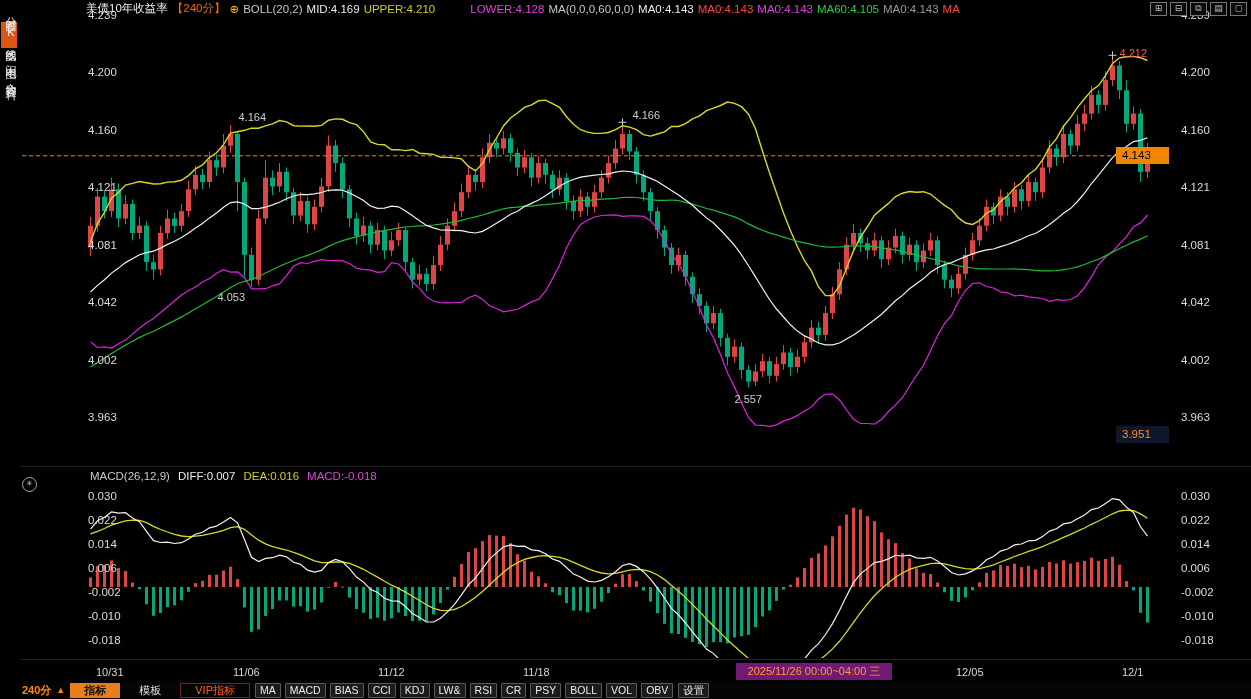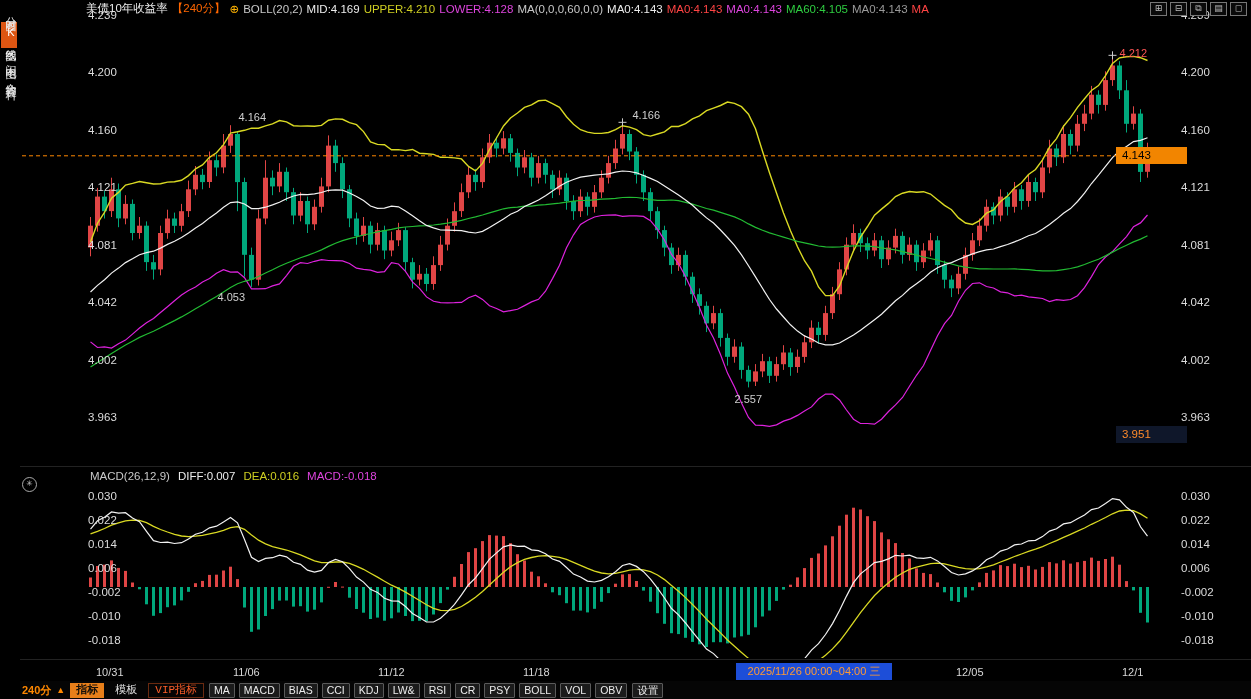--- a/index.html
+++ b/index.html
@@ -14,36 +14,36 @@
   #chart-header{position:absolute;left:86px;top:1px;display:flex;gap:4px;font-size:11.5px;
                 z-index:7;white-space:nowrap;align-items:center;}
   .htok{white-space:nowrap;}
   #window-icons{position:absolute;right:4px;top:2px;display:flex;gap:3px;z-index:10;}
   .wicon{width:15px;height:12px;border:1px solid #777;color:#bbb;font-size:9px;line-height:11px;
          text-align:center;background:#0a0a0a;cursor:pointer;}
   
   #chart-svg{position:absolute;left:0;top:0;z-index:1;}
   .vlabel{position:absolute;font-size:11.5px;color:#dcdcdc;z-index:4;}
   .anno{position:absolute;font-size:11px;z-index:6;white-space:nowrap;}
-  .tag{position:absolute;left:1116px;width:71px;height:17px;font-size:11.5px;z-index:6;
+  .tag{position:absolute;left:1116px;width:53px;height:17px;font-size:11.5px;z-index:6;
        padding-left:6px;line-height:17px;box-sizing:border-box;}
   #macd-header{position:absolute;left:90px;top:470px;display:flex;gap:8px;font-size:11.5px;
                z-index:5;white-space:nowrap;}
   #circle-icon{position:absolute;left:22px;top:477px;width:13px;height:13px;border:1px solid #aaa;
                border-radius:50%;color:#ccc;font-size:8px;line-height:12px;text-align:center;z-index:6;}
   
   .xtick{position:absolute;top:666px;font-size:11px;color:#d8d8d8;z-index:4;}
-  #xhl{position:absolute;top:663px;height:17px;background:#1d4ed8;color:#ff9b33;font-size:11px;
+  #xhl{position:absolute;top:663px;height:17px;background:#701a75;color:#ff9b33;font-size:11px;
        line-height:17px;text-align:center;z-index:4;}
   
   #toolbar{position:absolute;left:0;right:0;bottom:0;height:18px;background:#050505;display:flex;
            align-items:center;gap:5px;z-index:8;padding-left:22px;font-size:11px;}
   #period{color:#ff8800;font-weight:bold;}
   #period-arrow{color:#ff8800;font-size:9px;}
-  .tab{padding:0 6px;line-height:15px;cursor:pointer;font-family:Liberation Mono, monospace;}
+  .tab{padding:0 14px;line-height:15px;cursor:pointer;}
   .tab-active{background:#e87f1a;color:#15100a;font-weight:bold;}
   .tab-plain{color:#e0e0e0;}
   .tab-vip{color:#ff5f2a;border:1px solid #6a2a10;line-height:13px;}
   .tbtn{border:1px solid #5a5a5a;background:#1b1b1b;color:#ececec;font-size:10.5px;line-height:13px;
         padding:0 4px;border-radius:1px;cursor:pointer;}
   #watermark{position:absolute;right:5px;bottom:3px;font-size:40px;color:#c6c6c6;z-index:7;
              letter-spacing:2px;}
 </style>
 </head>
 <body>
@@ -541,21 +541,21 @@
     <div class="sbitem">合约资料</div>
   </div>
 
   <div id="chart-header">
       <span class="htok" style="color: rgb(236, 236, 236);">美债10年收益率</span>
       <span class="htok" style="color: rgb(255, 102, 0);">【240分】</span>
       <span class="htok" style="color: rgb(255, 179, 0);">⊕</span>
       <span class="htok" style="color: rgb(200, 200, 200);">BOLL(20,2)</span>
       <span class="htok" style="color: rgb(236, 236, 236);">MID:4.169</span>
       <span class="htok" style="color: rgb(207, 207, 34);">UPPER:4.210</span>
-      <span class="htok" style="color: rgb(221, 68, 221);">LOWER:4.128</span>
+      <span class="htok" style="color: rgb(221, 68, 221); margin-left: 31px;">LOWER:4.128</span>
       <span class="htok" style="color: rgb(200, 200, 200);">MA(0,0,0,60,0,0)</span>
       <span class="htok" style="color: rgb(236, 236, 236);">MA0:4.143</span>
       <span class="htok" style="color: rgb(255, 68, 68);">MA0:4.143</span>
       <span class="htok" style="color: rgb(221, 68, 221);">MA0:4.143</span>
       <span class="htok" style="color: rgb(46, 204, 64);">MA60:4.105</span>
       <span class="htok" style="color: rgb(154, 154, 154);">MA0:4.143</span>
       <span class="htok" style="color: rgb(255, 68, 68);">MA</span>
     </div>
 
   <div id="window-icons">

